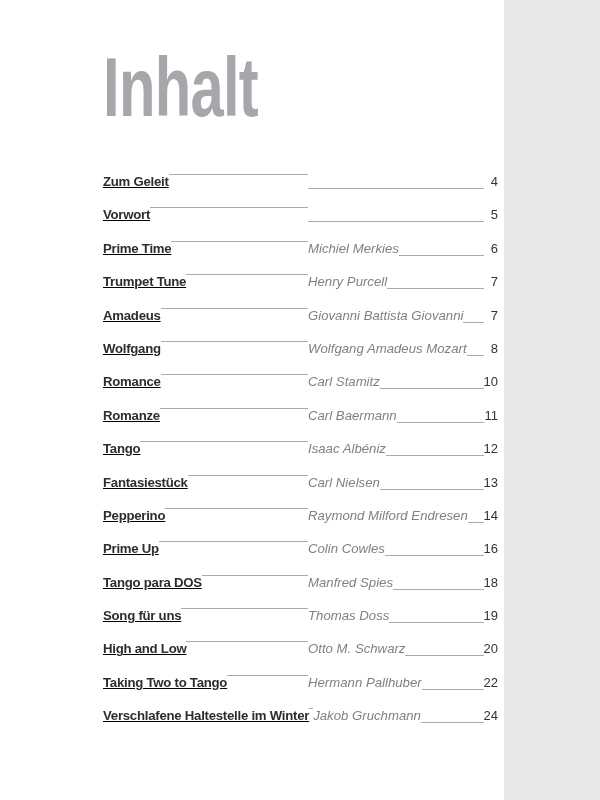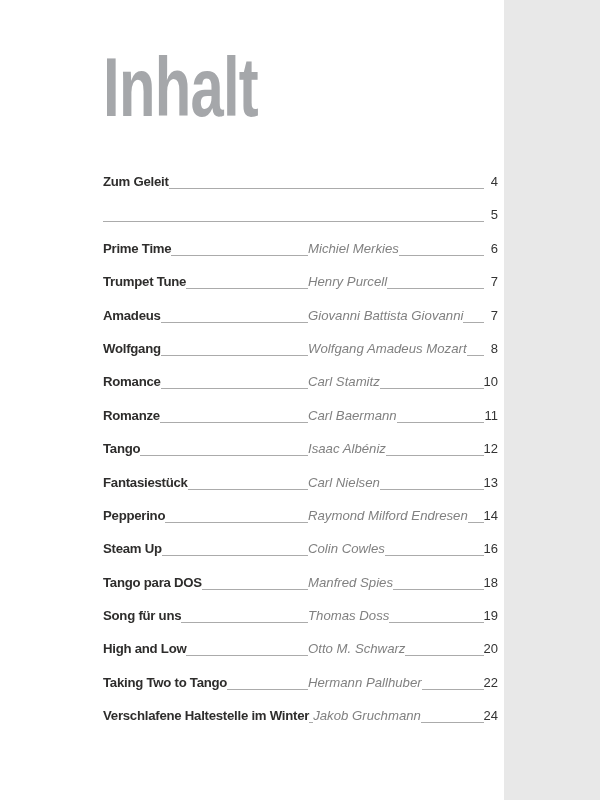--- a/index.html
+++ b/index.html
@@ -44,21 +44,21 @@
   }
   .row{
     height:33.4px;
     display:flex;
     align-items:flex-end;
   }
   .lcol{
     flex:0 0 auto;
     min-width:205px;
     display:flex;
-    align-items:flex-end;
+    text-decoration:underline;
   }
   .t{
     font-size:13.2px;
     line-height:15px;
     font-weight:bold;
     letter-spacing:-0.25px;
     color:var(--entry-title);
     white-space:nowrap;
   }
   .lead{
@@ -103,20 +103,24 @@
       <div class="lcol">
         <span class="t">Zum Geleit</span>
         <div class="lead"></div>
       </div>
 
       <div class="lead"></div>
       <span class="p">4</span>
     </div>
 
     <div class="row">
+      <div class="lcol">
+        <span class="t">Vorwort</span>
+        <div class="lead"></div>
+      </div>
 
       <div class="lead"></div>
       <span class="p">5</span>
     </div>
 
     <div class="row">
       <div class="lcol">
         <span class="t">Prime Time</span>
         <div class="lead"></div>
       </div>
@@ -200,21 +204,21 @@
         <span class="t">Pepperino</span>
         <div class="lead"></div>
       </div>
       <span class="c">Raymond Milford Endresen</span>
       <div class="lead"></div>
       <span class="p">14</span>
     </div>
 
     <div class="row">
       <div class="lcol">
-        <span class="t">Steam Up</span>
+        <span class="t">Prime Up</span>
         <div class="lead"></div>
       </div>
       <span class="c">Colin Cowles</span>
       <div class="lead"></div>
       <span class="p">16</span>
     </div>
 
     <div class="row">
       <div class="lcol">
         <span class="t">Tango para DOS</span>

